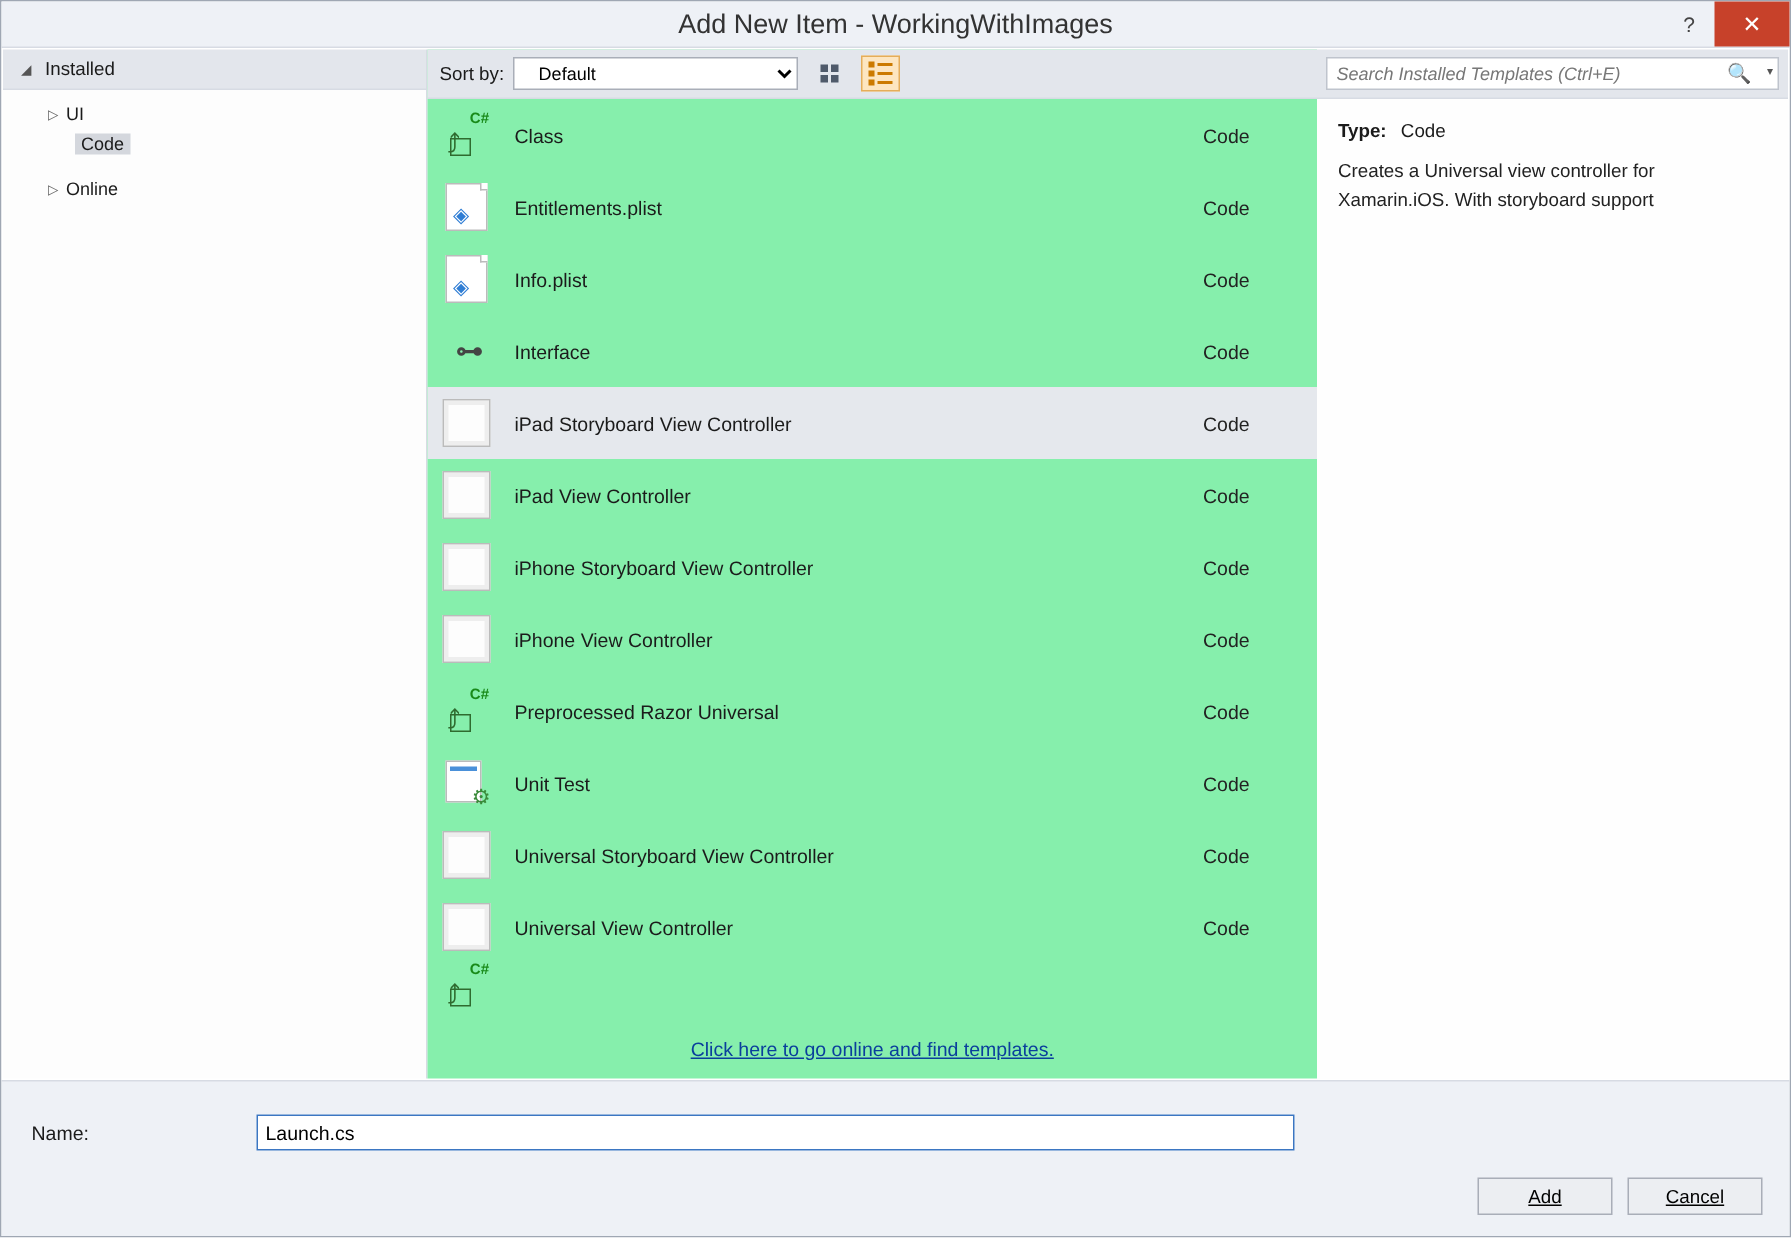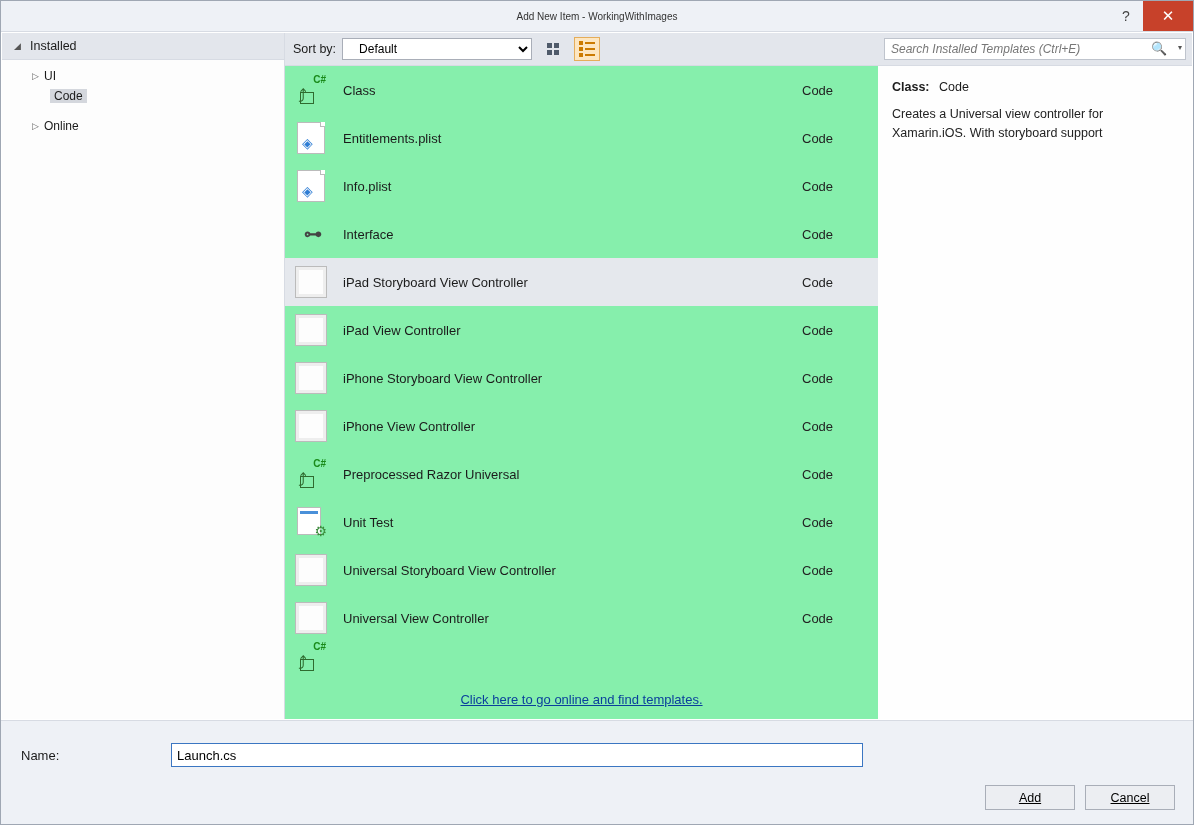--- a/index.html
+++ b/index.html
@@ -21,21 +21,21 @@
   
   .titlebar {
     height:30px;
     background:#eef1f6;
     display:flex; align-items:center;
     position:relative;
     border-bottom:1px solid #d7dbe3;
   }
   .titlebar .title {
     position:absolute; left:0; right:0; text-align:center;
-    font-size:10px; color:#333;
+    font-size:18px; color:#333;
   }
   .titlebar .controls {
     margin-left:auto; display:flex; height:100%;
   }
   .titlebar .help-btn {
     width:34px; height:100%;
     display:flex; align-items:center; justify-content:center;
     font-size:14px; color:#444; cursor:pointer;
   }
   .titlebar .close-btn {
@@ -428,21 +428,21 @@
     <div class="infopane">
       <div class="searchbar">
         <div class="search-wrap">
           <input type="text" class="search-input" placeholder="Search Installed Templates (Ctrl+E)" style="">
           <span class="mag">🔍</span>
           <span class="dd">▾</span>
         </div>
       </div>
       <div class="info-body">
         <div>
-          <span class="type-label">Class:</span>
+          <span class="type-label">Type:</span>
           <span>Code</span>
         </div>
         <p>Creates a Universal view controller for Xamarin.iOS. With storyboard support</p>
       </div>
     </div>
 
   </div>
 
   <div class="bottom">
     <div class="name-row">

